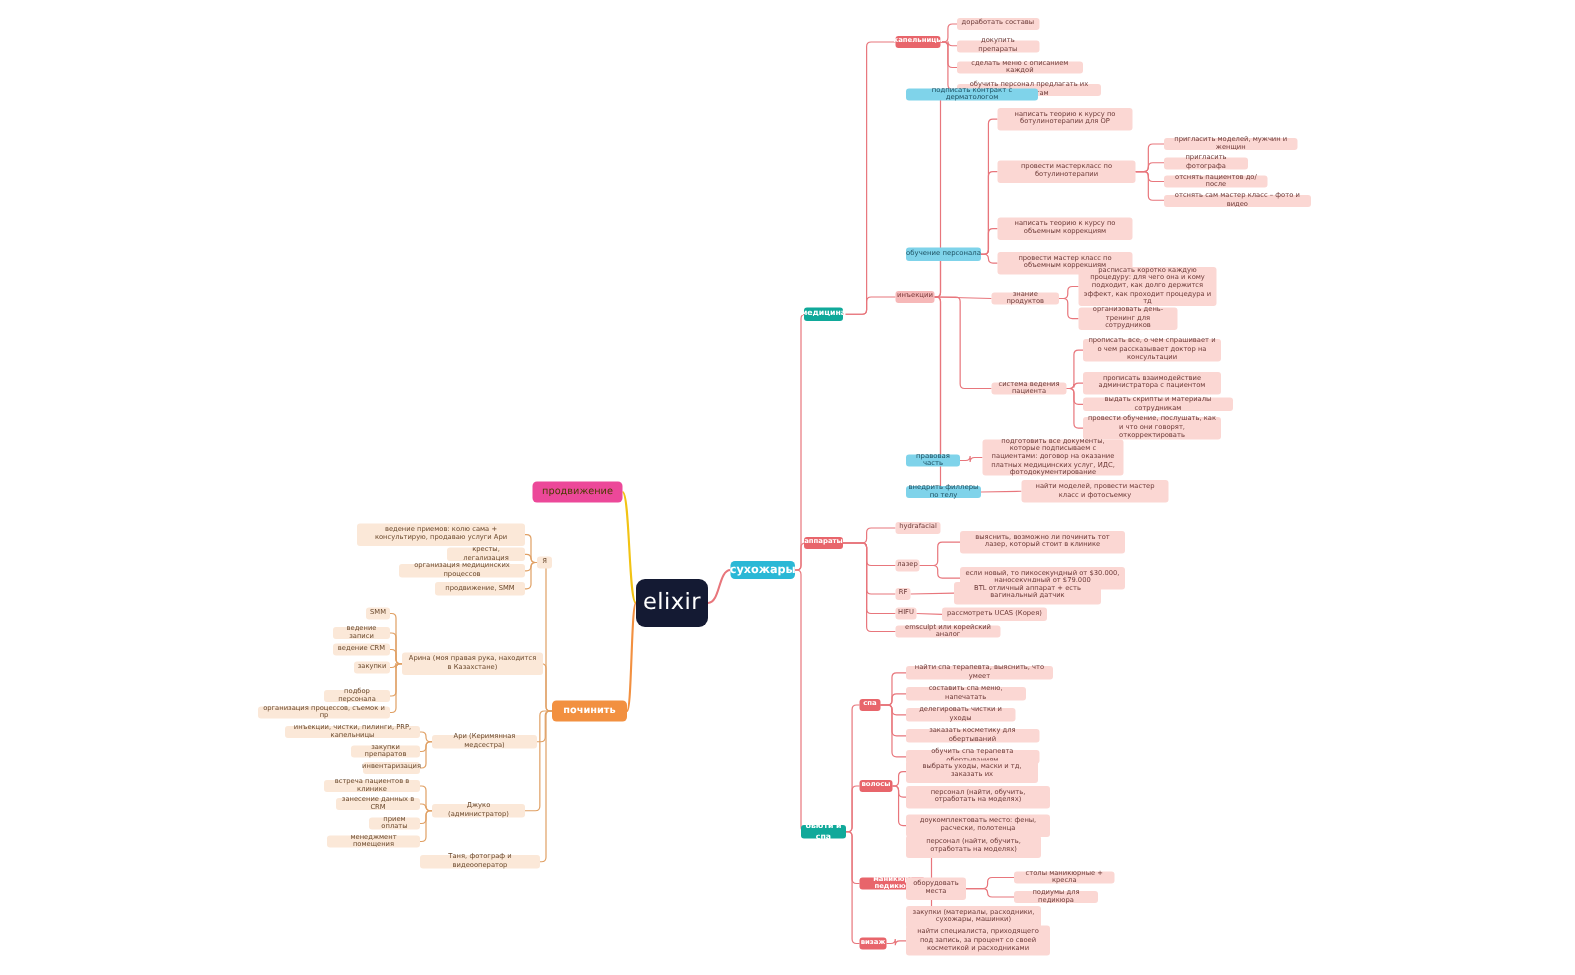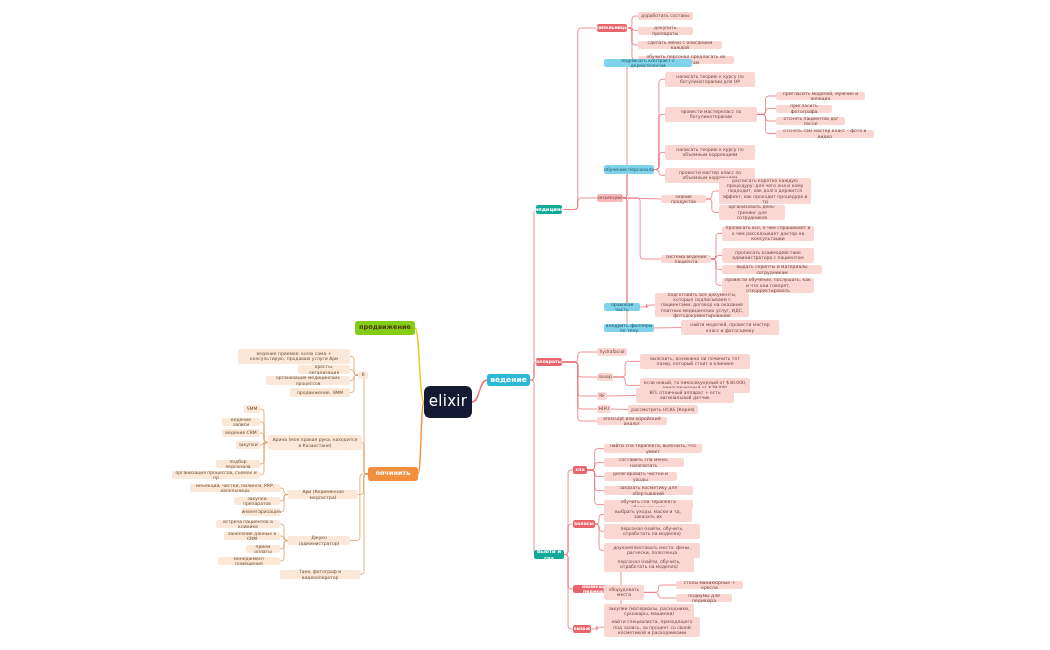--- a/index.html
+++ b/index.html
@@ -20,21 +20,21 @@
   .root{
     background:#141a33;color:#ffffff;border-radius:6px;
     font-size:15px;letter-spacing:.3px;
   }
   .cyan{background:#2bb8d6;color:#ffffff;font-size:7.5px;font-weight:bold;border-radius:3px;}
   .teal{background:#10a99a;color:#ffffff;font-size:5.2px;font-weight:bold;border-radius:2px;}
   .redtag{background:#e8656b;color:#ffffff;font-size:4.6px;font-weight:bold;border-radius:2px;}
   .pinktag{background:#f6b8b8;color:#7a3a3a;font-size:4.6px;border-radius:2px;}
   .bluetag{background:#7fd3ea;color:#1d4f60;font-size:4.6px;border-radius:2px;}
   .pink{background:#fbd7d3;color:#6d3b38;font-size:4.5px;border-radius:2px;padding:1px 3px;}
-  .yellow{background:#84cc16;color:#4a3b00;font-size:6.5px;font-weight:bold;border-radius:3px;text-align:center;}
+  .yellow{background:#ec4899;color:#4a3b00;font-size:6.5px;font-weight:normal;border-radius:3px;text-align:center;}
   .orange{background:#f29040;color:#ffffff;font-size:6.5px;font-weight:bold;border-radius:3px;}
   .cream{background:#fbe8d8;color:#6b4a2e;font-size:4.5px;border-radius:2px;padding:1px 3px;}
 </style>
 </head>
 <body>
 
 <div id="canvas">
   <svg class="links" id="svg-links">
       <path d="M472,402 C480.25,402 478.75,380 487,380" fill="none" stroke="#e8767c" stroke-width="1.4"></path>
       <path d="M530,380 L531,380 Q534,380 534,377 L534,212.5 Q534,209.5 537,209.5 L536,209.5" fill="none" stroke="#e8767c" stroke-width="0.8"></path>
@@ -115,21 +115,21 @@
       <path d="M288,494.5 L287,494.5 Q284,494.5 284,497.5 L284,509 Q284,512 281,512 L280,512" fill="none" stroke="#e0a064" stroke-width="0.8"></path>
       <path d="M368,474 L362.9,474 Q359.9,474 359.9,477 L359.9,537.5 Q359.9,540.5 356.9,540.5 L350,540.5" fill="none" stroke="#e0a064" stroke-width="0.8"></path>
       <path d="M288,540.5 L287,540.5 Q284,540.5 284,537.5 L284,527 Q284,524 281,524 L280,524" fill="none" stroke="#e0a064" stroke-width="0.8"></path>
       <path d="M288,540.5 L287,540.5 Q284,540.5 284,537.5 L284,539 Q284,536 281,536 L280,536" fill="none" stroke="#e0a064" stroke-width="0.8"></path>
       <path d="M288,540.5 L287,540.5 Q284,540.5 284,543.5 L284,546 Q284,549 281,549 L280,549" fill="none" stroke="#e0a064" stroke-width="0.8"></path>
       <path d="M288,540.5 L287,540.5 Q284,540.5 284,543.5 L284,558 Q284,561 281,561 L280,561" fill="none" stroke="#e0a064" stroke-width="0.8"></path>
       <path d="M368,474 L367,474 Q364,474 364,477 L364,571.5 Q364,574.5 361,574.5 L360,574.5" fill="none" stroke="#e0a064" stroke-width="0.8"></path>
     </svg>
   <div id="nodes">
       <div class="node root" style="left: 424px; top: 386px; width: 48px; height: 32px;">elixir</div>
-      <div class="node cyan" style="left: 487px; top: 374px; width: 43px; height: 12px;">ведение</div>
+      <div class="node cyan" style="left: 487px; top: 374px; width: 43px; height: 12px;">сухожары</div>
       <div class="node teal" style="left: 536px; top: 205px; width: 26px; height: 9px;">медицина</div>
       <div class="node redtag" style="left: 536px; top: 358px; width: 26px; height: 8px;">аппараты</div>
       <div class="node teal" style="left: 534px; top: 550px; width: 30px; height: 9px;">бьюти и спа</div>
       <div class="node redtag" style="left: 597px; top: 24px; width: 30px; height: 8px;">капельницы</div>
       <div class="node pink" style="left: 638px; top: 12px; width: 54.5px; height: 8px;">доработать составы</div>
       <div class="node pink" style="left: 638px; top: 26.5px; width: 54.5px; height: 8px;">докупить препараты</div>
       <div class="node pink" style="left: 638px; top: 41px; width: 83.75px; height: 8px;">сделать меню с описанием каждой</div>
       <div class="node pink" style="left: 638px; top: 55.5px; width: 96px; height: 8px;">обучить персонал предлагать их пациентам</div>
       <div class="node pinktag" style="left: 597px; top: 194px; width: 26px; height: 8px;">инъекции</div>
       <div class="node bluetag" style="left: 604px; top: 59px; width: 88px; height: 8px;">подписать контракт с дерматологом</div>

